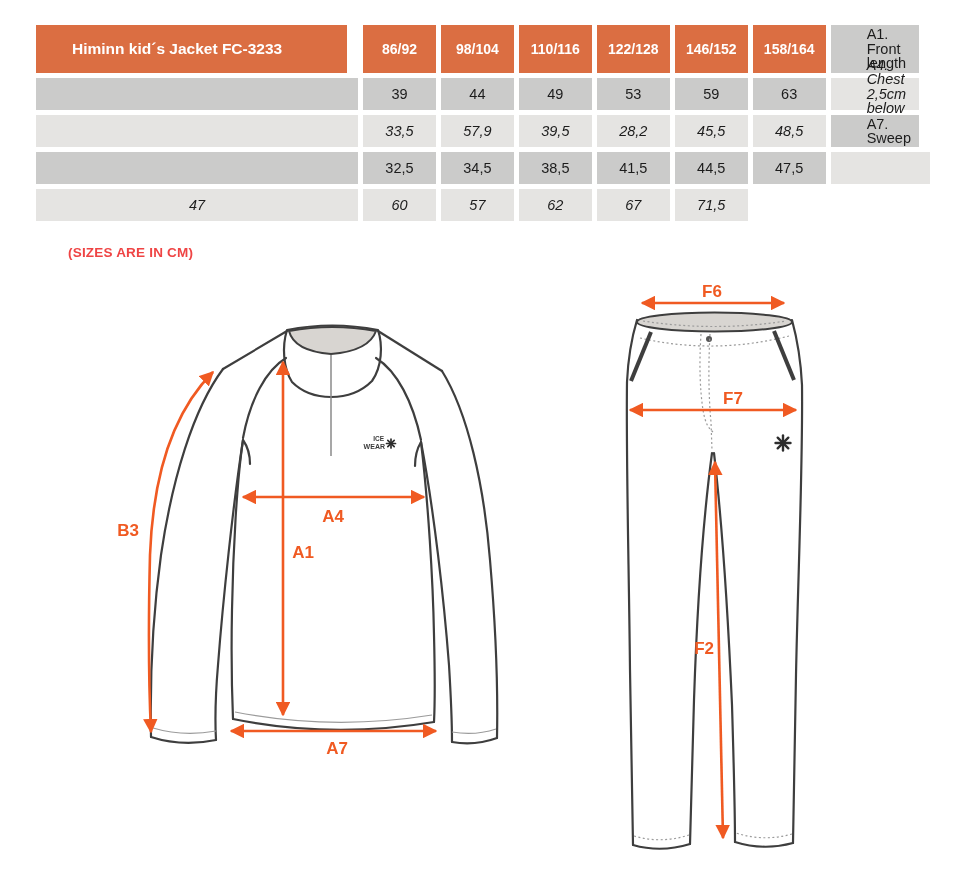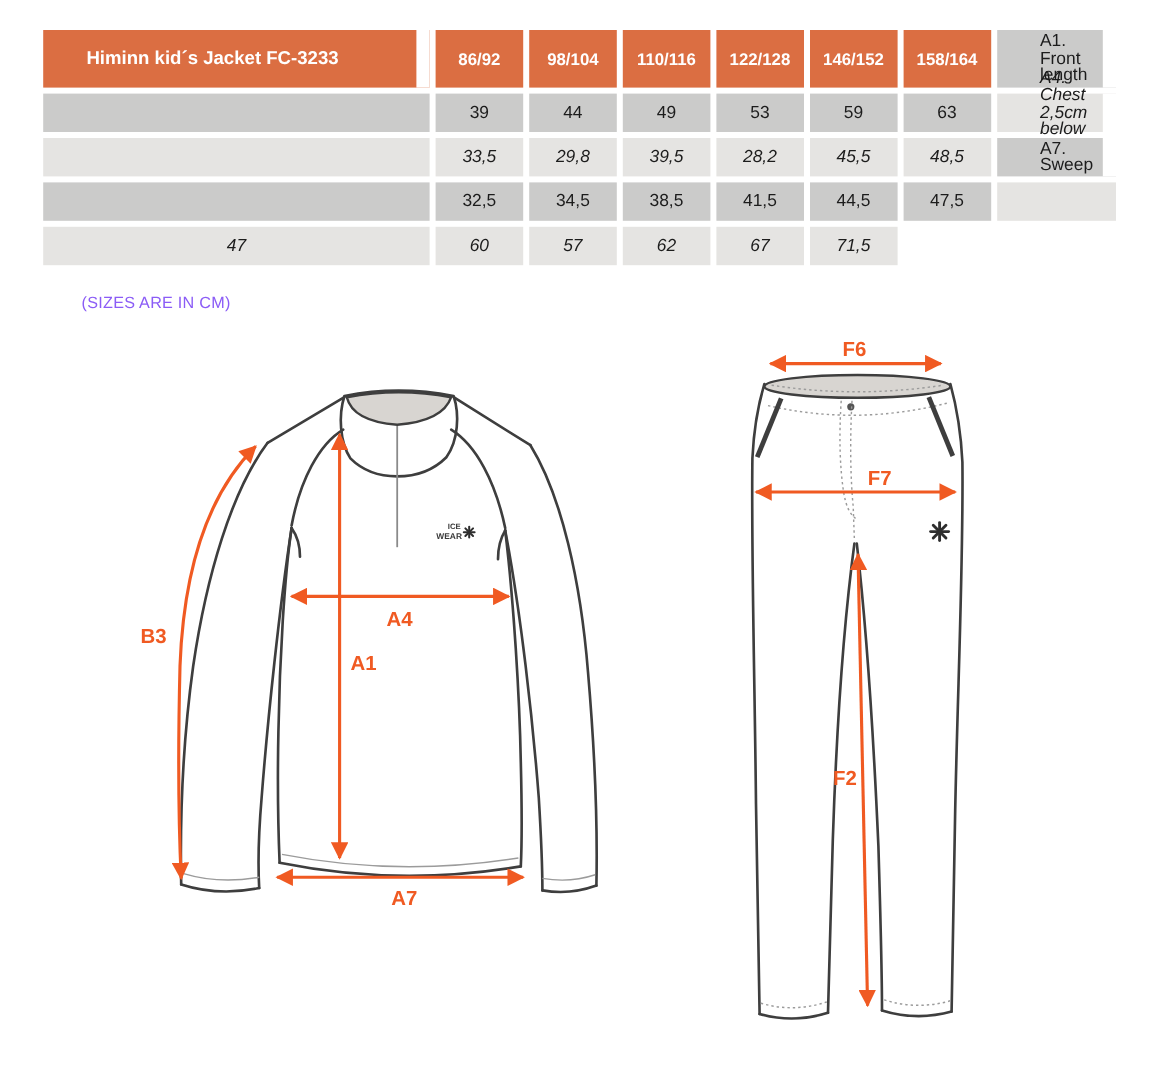--- a/index.html
+++ b/index.html
@@ -25,21 +25,21 @@
   .cell.label{
     justify-content:flex-start;padding-left:36px;
     border-right:11px solid #ffffff;box-sizing:border-box;
   }
   .cell.title{font-size:15.5px;}
   .row-dark{background:#CBCBCA;}
   .row-light{background:#E5E4E2;font-style:italic;}
   
   .sizes-note{
     position:absolute;left:68px;top:245px;
-    color:#8b5cf6;font-weight:normal;font-size:13.5px;letter-spacing:.2px;
+    color:#ef4444;font-weight:bold;font-size:13.5px;letter-spacing:.2px;
   }
   
   .diagram-svg{position:absolute;left:0;top:270px;}
   .garment{stroke:#3E3E3E;stroke-width:2.2;fill:none;stroke-linecap:round;stroke-linejoin:round;}
   .garment-thick{stroke:#3E3E3E;stroke-width:4;fill:none;stroke-linecap:butt;}
   .stitch{stroke:#9b9b9b;stroke-width:1.2;fill:none;stroke-dasharray:2 2.5;}
   .thinline{stroke:#9b9b9b;stroke-width:1.2;fill:none;}
   .zipline{stroke:#8a8a8a;stroke-width:1.5;fill:none;}
   .shade{fill:#D8D5D1;stroke:#3E3E3E;stroke-width:2;}
   .arrow{stroke:#F05A22;stroke-width:2.6;fill:none;}
@@ -65,21 +65,21 @@
   <div class="cell row-dark">39</div>
   <div class="cell row-dark">44</div>
   <div class="cell row-dark">49</div>
   <div class="cell row-dark">53</div>
   <div class="cell row-dark">59</div>
   <div class="cell row-dark">63</div>
 
   <div class="cell label row-light">A4. Chest 2,5cm below armhole</div>
   <div class="cell row-light"></div>
   <div class="cell row-light">33,5</div>
-  <div class="cell row-light">29,8</div>
+  <div class="cell row-light">57,9</div>
   <div class="cell row-light">39,5</div>
   <div class="cell row-light">28,2</div>
   <div class="cell row-light">45,5</div>
   <div class="cell row-light">48,5</div>
 
   <div class="cell label row-dark">A7. Sweep</div>
   <div class="cell row-dark"></div>
   <div class="cell row-dark">32,5</div>
   <div class="cell row-dark">34,5</div>
   <div class="cell row-dark">38,5</div>

